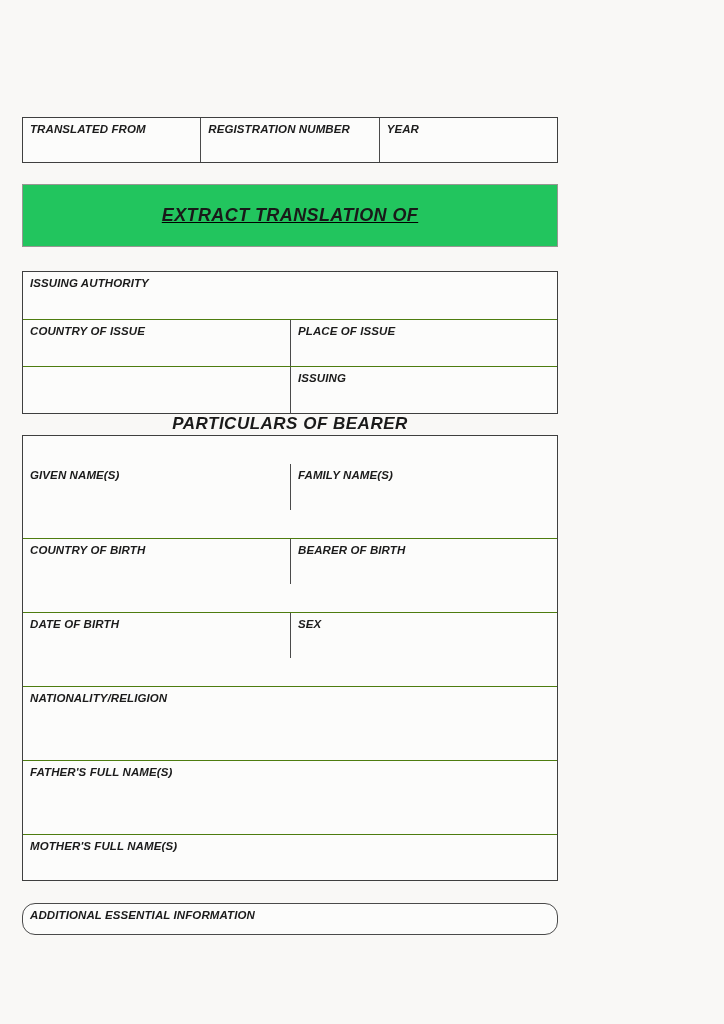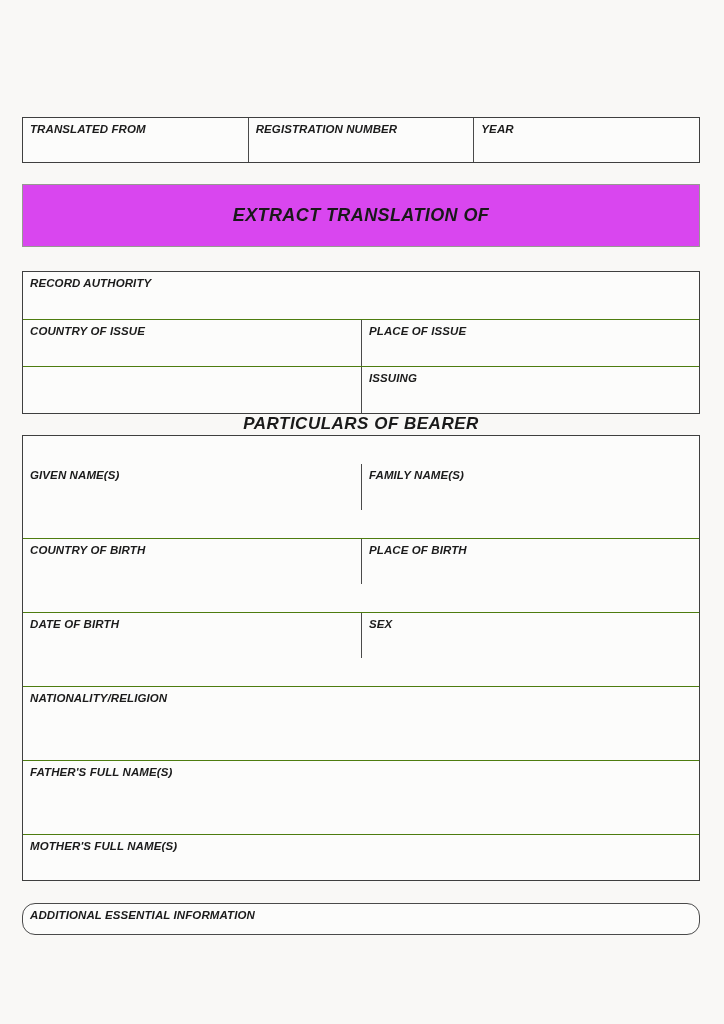--- a/index.html
+++ b/index.html
@@ -12,21 +12,21 @@
     position: relative;
     width: 724px;
     height: 1024px;
     background: #f9f8f6;
     overflow: hidden;
   }
   .content {
     position: absolute;
     left: 22px;
     top: 0;
-    width: 678px;
+    width: 536px;
   }
 
   
   .grid {
     border: 1.5px solid #3f3f3f;
     background: #fcfcfb;
   }
   .grid .row { display: flex; }
   .grid .row + .row { border-top: 1px solid #4d7c0f; }
   .cell {
@@ -52,26 +52,27 @@
   .col-full  { flex: 1 1 100%; }
 
   
   .top-grid { margin-top: 117px; }
   .top-grid .row { height: 44px; }
 
   .title-banner {
     margin-top: 21px;
     height: 63px;
     border: 1px solid #979792;
-    background: #d946ef;
+    background: #22c55e;
     display: flex;
     flex-direction: column;
     align-items: center;
     justify-content: center;
     text-align: center;
+    text-decoration: underline;
   }
   .title-banner .title-line1 {
     font-style: italic;
     font-weight: bold;
     font-size: 18px;
     line-height: 1.2;
     letter-spacing: 0.4px;
     color: #191919;
   }
   .title-banner .title-line2 {
@@ -131,21 +132,21 @@
       </div>
     </div>
 
     <div class="title-banner">
       <div class="title-line1">EXTRACT TRANSLATION OF</div>
     </div>
 
     <div class="grid issue-grid">
       <div class="row row-auth">
         <div class="cell col-full">
-          <div class="label">RECORD AUTHORITY</div>
+          <div class="label">ISSUING AUTHORITY</div>
           <div class="value-area"></div>
         </div>
       </div>
       <div class="row">
         <div class="cell col-half">
           <div class="label">COUNTRY OF ISSUE</div>
           <div class="value-area"></div>
         </div>
         <div class="cell col-half">
           <div class="label">PLACE OF ISSUE</div>
@@ -175,21 +176,21 @@
           <div class="label">FAMILY NAME(S)</div>
           <div class="value-area"></div>
         </div>
       </div>
       <div class="row">
         <div class="cell col-half">
           <div class="label">COUNTRY OF BIRTH</div>
           <div class="value-area"></div>
         </div>
         <div class="cell col-half">
-          <div class="label">PLACE OF BIRTH</div>
+          <div class="label">BEARER OF BIRTH</div>
           <div class="value-area"></div>
         </div>
       </div>
       <div class="row">
         <div class="cell col-half">
           <div class="label">DATE OF BIRTH</div>
           <div class="value-area"></div>
         </div>
         <div class="cell col-half">
           <div class="label">SEX</div>

